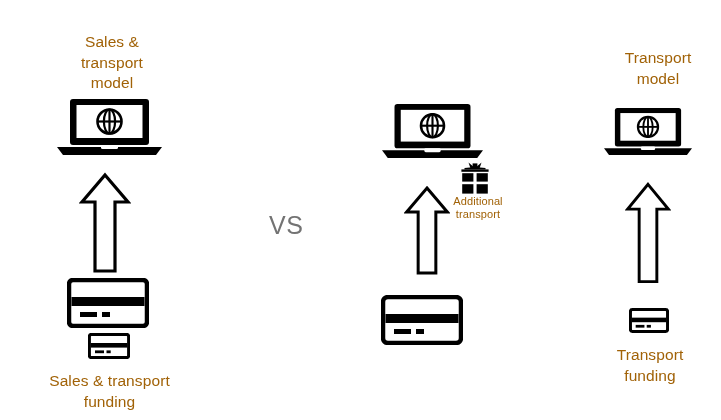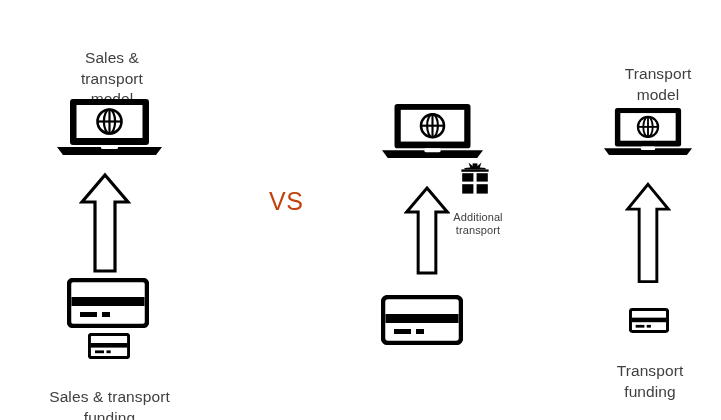--- a/index.html
+++ b/index.html
@@ -20,36 +20,36 @@
     position: absolute;
     inset: 0;
   }
 
   
   .caption {
     position: absolute;
     text-align: center;
     font-size: 15.5px;
     line-height: 1.33;
-    color: #404040;
+    color: #a16207;
     white-space: pre-line;
     letter-spacing: 0.1px;
-    margin-top: 16px;
   }
   .caption.small {
     font-size: 11px;
     line-height: 1.22;
   }
 
   .vs-label {
     position: absolute;
     font-size: 25px;
     line-height: 1;
-    color: #c2410c;
+    color: #737373;
     letter-spacing: 0.5px;
+    margin-top: 24px;
   }
 
   
   .laptop { position: absolute; }
   .laptop svg { display: block; width: 100%; height: 100%; }
 
   
   .arrow { position: absolute; }
   .arrow svg { display: block; width: 100%; height: 100%; }
 

